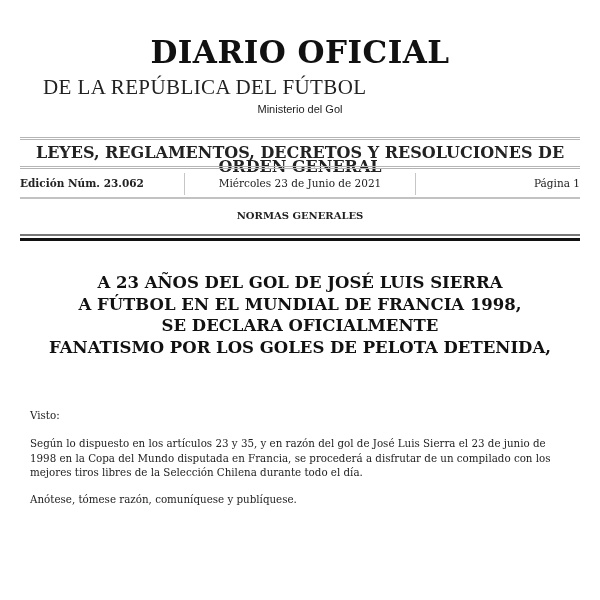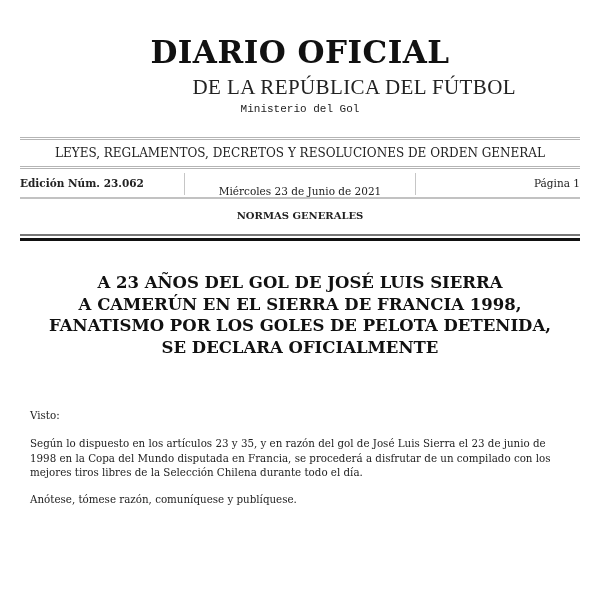--- a/index.html
+++ b/index.html
@@ -6,50 +6,50 @@
     body {
       width: 600px; height: 600px; position: relative; overflow: hidden;
       font-family: "DejaVu Serif", "Liberation Serif", serif; color: #111;
     }
     .masthead-title {
       position: absolute; top: 28px; left: 0; width: 600px; text-align: center;
       font-family: "DejaVu Serif", serif; font-weight: bold; font-size: 31px;
       letter-spacing: 0.5px; line-height: 48px; color: #111;
     }
     .masthead-sub {
-      position: absolute; top: 75px; left: 0; width: 516px; text-align: right;
+      position: absolute; top: 75px; left: 0; width: 516px; text-align: left;
       font-family: "Liberation Serif", serif; font-size: 21px; line-height: 24px;
-      letter-spacing: 0.4px; color: #222;
+      letter-spacing: 0.4px; color: #222; padding-left: 43px;
     }
     .masthead-ministry {
       position: absolute; top: 102px; left: 0; width: 600px; text-align: center;
-      font-family: Liberation Mono, monospace; font-size: 11px; line-height: 14px; color: #222;
+      font-family: Liberation Sans, sans-serif; font-size: 11px; line-height: 14px; color: #222;
     }
     .rule-gray {
       position: absolute; left: 20px; width: 560px; height: 1px;
       border-top: 1px solid #b5b5b5; border-bottom: 1px solid #b5b5b5;
     }
     .rule-single {
       position: absolute; left: 20px; width: 560px; height: 0;
       border-top: 2px solid #c2c2c2;
     }
     .rule-double-dark { position: absolute; left: 20px; width: 560px; }
     .rule-double-dark .a { height: 0; border-top: 2px solid #777; }
     .rule-double-dark .b { height: 0; border-top: 3px solid #111; margin-top: 2px; }
     .section-header {
       position: absolute; top: 146px; left: 20px; width: 560px; text-align: center;
-      font-family: "DejaVu Serif", serif; font-weight: normal; font-size: 12px;
+      font-family: "DejaVu Serif", serif; font-weight: bold; font-size: 16px;
       line-height: 14px; color: #222;
     }
     .info-row {
       position: absolute; top: 172px; left: 20px; width: 560px; height: 24px;
       font-family: "DejaVu Serif", serif; font-size: 10.5px; color: #222;
     }
     .info-row .edition { position: absolute; left: 0; top: 5px; font-weight: bold; }
-    .info-row .date { position: absolute; left: 165px; width: 230px; top: 5px; text-align: center; margin-top: 8px; }
+    .info-row .date { position: absolute; left: 165px; width: 230px; top: 5px; text-align: center; }
     .info-row .page { position: absolute; right: 0; top: 5px; text-align: center; }
     .info-row .sep { position: absolute; top: 1px; width: 1px; height: 22px; background: #c6c6c6; }
     .section-title {
       position: absolute; top: 209px; left: 20px; width: 560px; text-align: center;
       font-family: "DejaVu Serif", serif; font-weight: bold; font-size: 10px; line-height: 14px; color: #222;
     }
     .headline {
       position: absolute; top: 260px; left: 10px; width: 580px; text-align: center;
       font-family: "DejaVu Serif", serif; font-weight: bold; font-size: 16.5px;
       line-height: 21.5px; color: #111; margin-top: 12px;
@@ -84,20 +84,20 @@
 <div class="rule-single" style="top:197px;"></div>
 <div class="section-title">NORMAS GENERALES</div>
 
 <div class="rule-double-dark" style="top:234px;">
   <div class="a"></div>
   <div class="b"></div>
 </div>
 
 <div class="headline">
   <div>A 23 AÑOS DEL GOL DE JOSÉ LUIS SIERRA</div>
-  <div>A CAMERÚN EN EL SIERRA DE FRANCIA 1998,</div>
+  <div>A FÚTBOL EN EL MUNDIAL DE FRANCIA 1998,</div>
+  <div>SE DECLARA OFICIALMENTE</div>
   <div>FANATISMO POR LOS GOLES DE PELOTA DETENIDA,</div>
-  <div>SE DECLARA OFICIALMENTE</div>
 </div>
 
 <div class="body-text" style="top:408px;">Visto:</div>
 <div class="body-text" style="top:436px;">Según lo dispuesto en los artículos 23 y 35, y en razón del gol de José Luis Sierra el 23 de junio de 1998 en la Copa del Mundo disputada en Francia, se procederá a disfrutar de un compilado con los mejores tiros libres de la Selección Chilena durante todo el día.</div>
 <div class="body-text" style="top:492px;">Anótese, tómese razón, comuníquese y publíquese.</div>
 
 </body></html>

